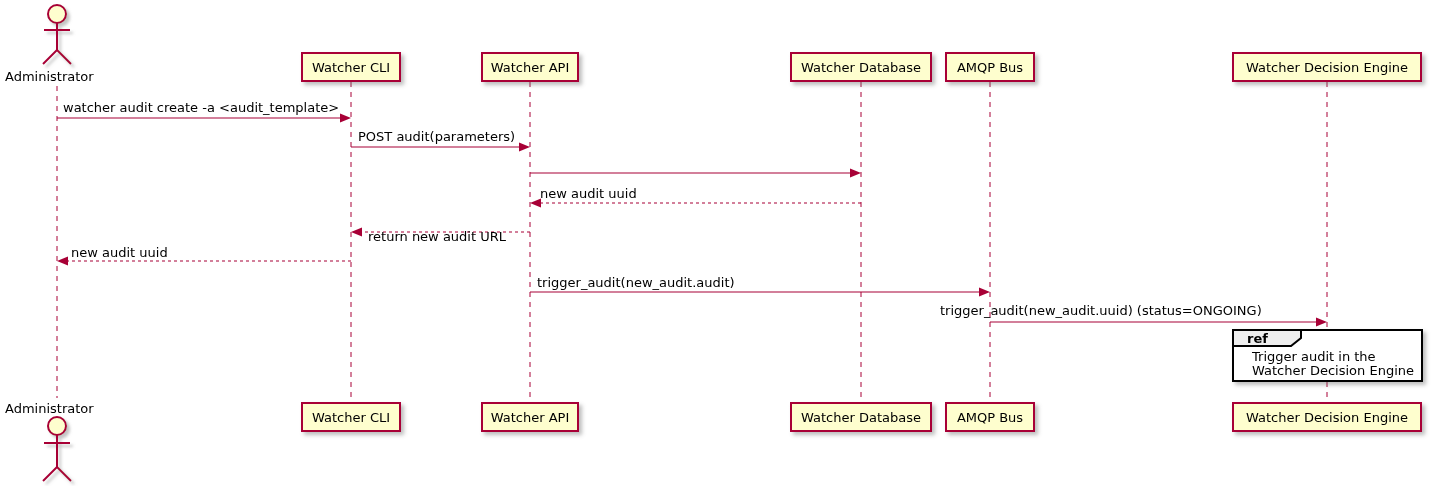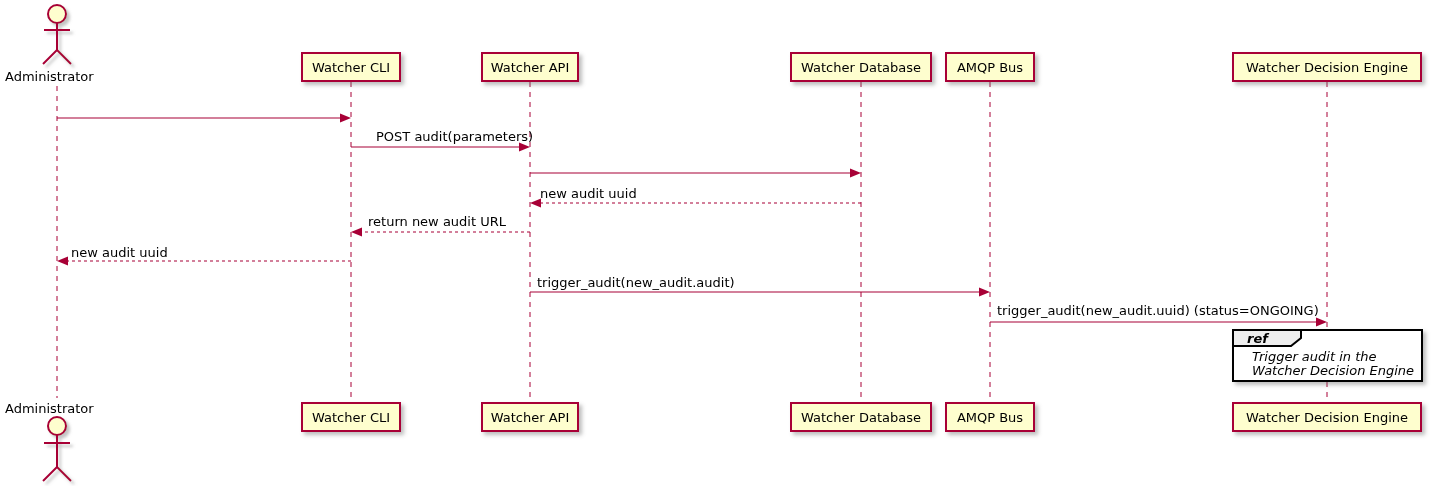--- a/index.html
+++ b/index.html
@@ -51,21 +51,20 @@
     height: 14px;
     color: #000000;
     white-space: nowrap;
   }
 
   .refbox {
     position: absolute;
     background: #ffffff;
     border: 2px solid #000000;
     box-shadow: 3px 3px 4px rgba(110,110,110,0.45);
-    font-style: italic;
   }
   .refhead { position: absolute; left: -2px; top: -2px; }
   .refhead polygon { fill: #eeeeee; stroke: #000000; stroke-width: 2; }
   .refkw {
     position: absolute;
     left: 13px;
     top: 0px;
     font-size: 13px;
     font-weight: bold;
     color: #000000;
@@ -177,26 +176,27 @@
   <div class="pbox" style="left:945px; top:402px; width:90px">
     <span class="ptext">AMQP Bus</span>
   </div>
   <div class="pbox" style="left:1232px; top:402px; width:190px">
     <span class="ptext">Watcher Decision Engine</span>
   </div>
 
   <div class="alabel" style="left:5px; top:69px; width:104px">Administrator</div>
   <div class="alabel" style="left:5px; top:401px; width:104px">Administrator</div>
 
-  <div class="mlabel" style="left:376px; top:130px">POST audit(parameters)</div>
+  <div class="mlabel" style="left:63px;  top:101px">watcher audit create -a &lt;audit_template&gt;</div>
+  <div class="mlabel" style="left:358px; top:130px">POST audit(parameters)</div>
   <div class="mlabel" style="left:540px; top:187px">new audit uuid</div>
-  <div class="mlabel" style="left:368px; top:215px">return new audit URL</div>
+  <div class="mlabel" style="left:368px; top:230px">return new audit URL</div>
   <div class="mlabel" style="left:71px;  top:246px">new audit uuid</div>
   <div class="mlabel" style="left:537px; top:276px">trigger_audit(new_audit.audit)</div>
-  <div class="mlabel" style="left:997px; top:304px">trigger_audit(new_audit.uuid) (status=ONGOING)</div>
+  <div class="mlabel" style="left:940px; top:304px">trigger_audit(new_audit.uuid) (status=ONGOING)</div>
 
   <div class="refbox" style="left:1232px; top:329px; width:191px; height:53px">
     <svg class="refhead" width="72" height="19">
       <polygon points="1,1 69,1 69,9 59,17 1,17"></polygon>
     </svg>
     <span class="refkw">ref</span>
     <div class="refbody">
       <div class="refline">Trigger audit in the</div>
       <div class="refline">Watcher Decision Engine</div>
     </div>

